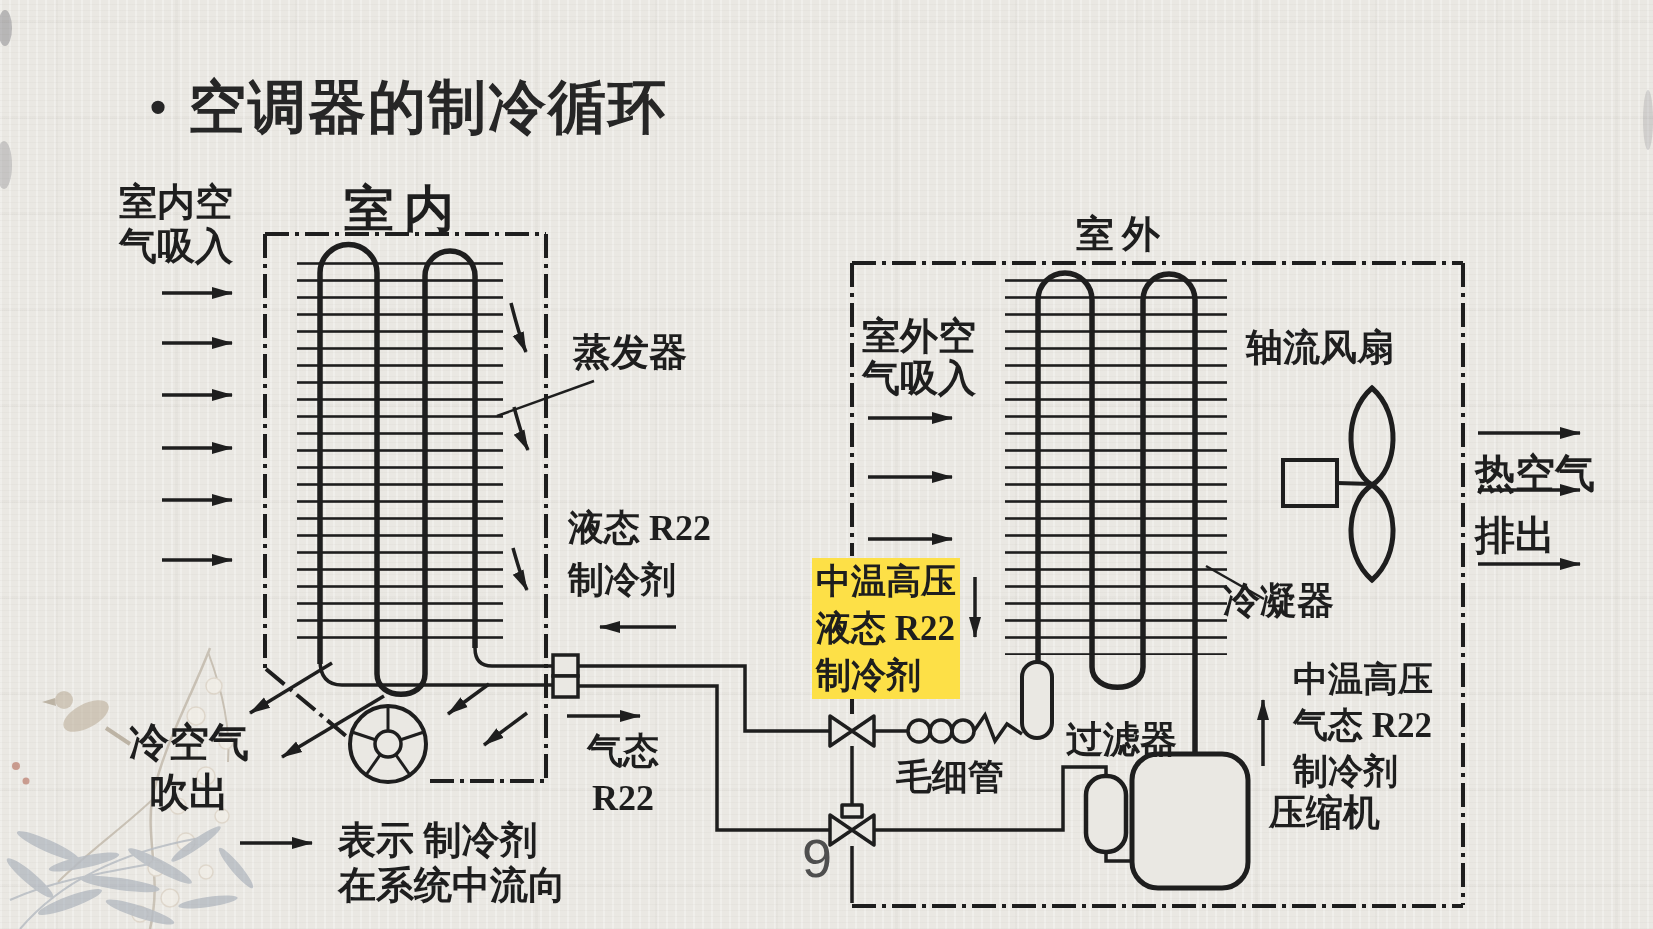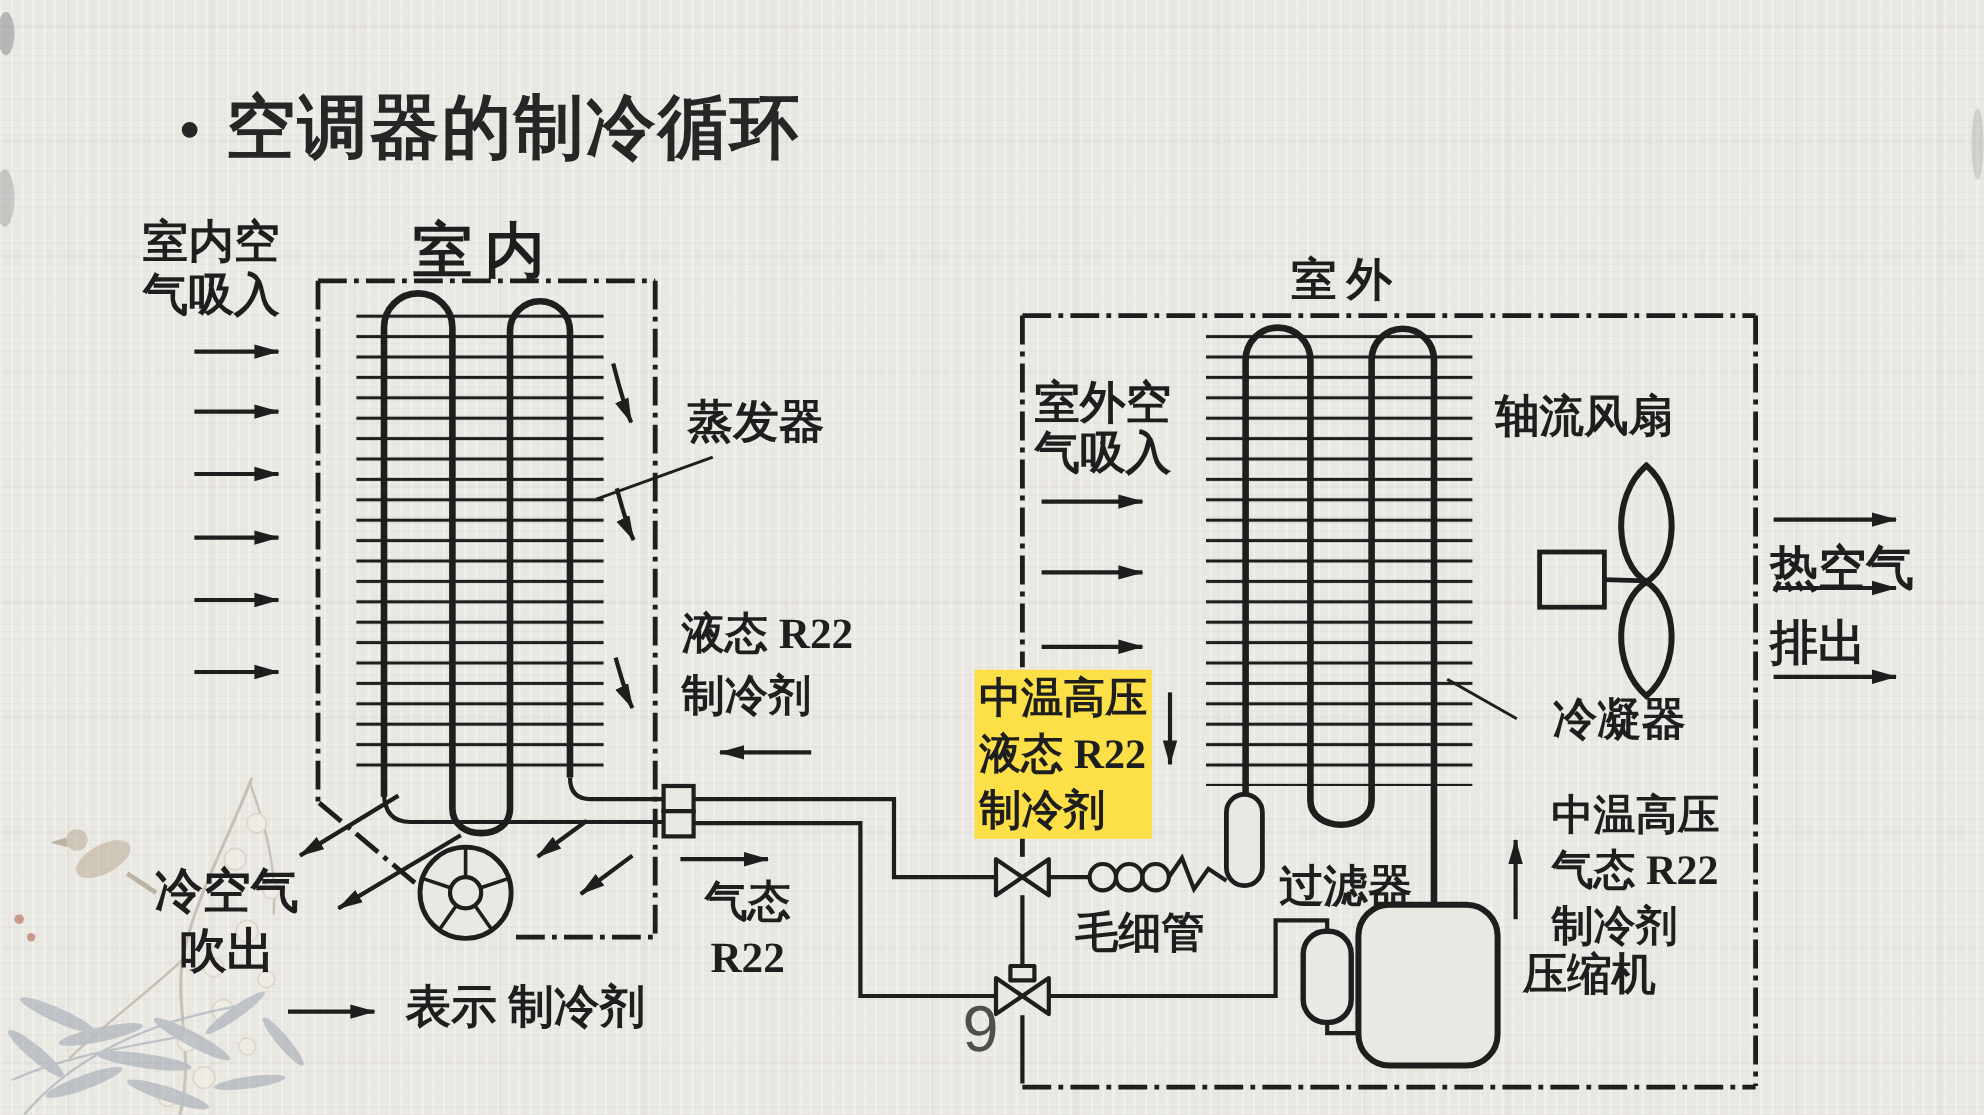--- a/index.html
+++ b/index.html
@@ -246,40 +246,41 @@
   <div>R22</div>
 </div>
 
 <div class="abs lbl multi" style="left:106px;top:718px;width:136px;font-size:40px;line-height:50px;text-align:center;margin-left:15px;">
   <div>冷空气</div>
   <div>吹出</div>
 </div>
 
 <div class="abs lbl multi" style="left:338px;top:818px;font-size:38px;line-height:45px;">
   <div>表示 制冷剂</div>
+  <div>在系统中流向</div>
 </div>
 
 <div class="abs lbl multi" style="left:812px;top:558px;font-size:35px;line-height:47px;background:#fde047;padding:0 4px;">
   <div>中温高压</div>
   <div>液态 R22</div>
   <div>制冷剂</div>
 </div>
 
 <div class="abs lbl" style="left:896px;top:757px;font-size:36px;">毛细管</div>
 
 <div class="abs lbl" style="left:1076px;top:213px;font-size:38px;letter-spacing:8px;">室外</div>
 
 <div class="abs lbl multi" style="left:862px;top:315px;width:136px;font-size:38px;line-height:42px;text-align:left;">
   <div>室外空</div>
   <div>气吸入</div>
 </div>
 
 <div class="abs lbl" style="left:1246px;top:327px;font-size:37px;">轴流风扇</div>
 
-<div class="abs lbl" style="left:1294px;top:580px;font-size:37px;">冷凝器</div>
+<div class="abs lbl" style="left:1223px;top:580px;font-size:37px;">冷凝器</div>
 
 <div class="abs lbl" style="left:1066px;top:690px;font-size:37px;margin-top:29px;">过滤器</div>
 
 <div class="abs lbl multi" style="left:1293px;top:657px;font-size:35px;line-height:46px;">
   <div>中温高压</div>
   <div>气态 R22</div>
   <div>制冷剂</div>
 </div>
 
 <div class="abs lbl" style="left:1269px;top:792px;font-size:37px;">压缩机</div>

